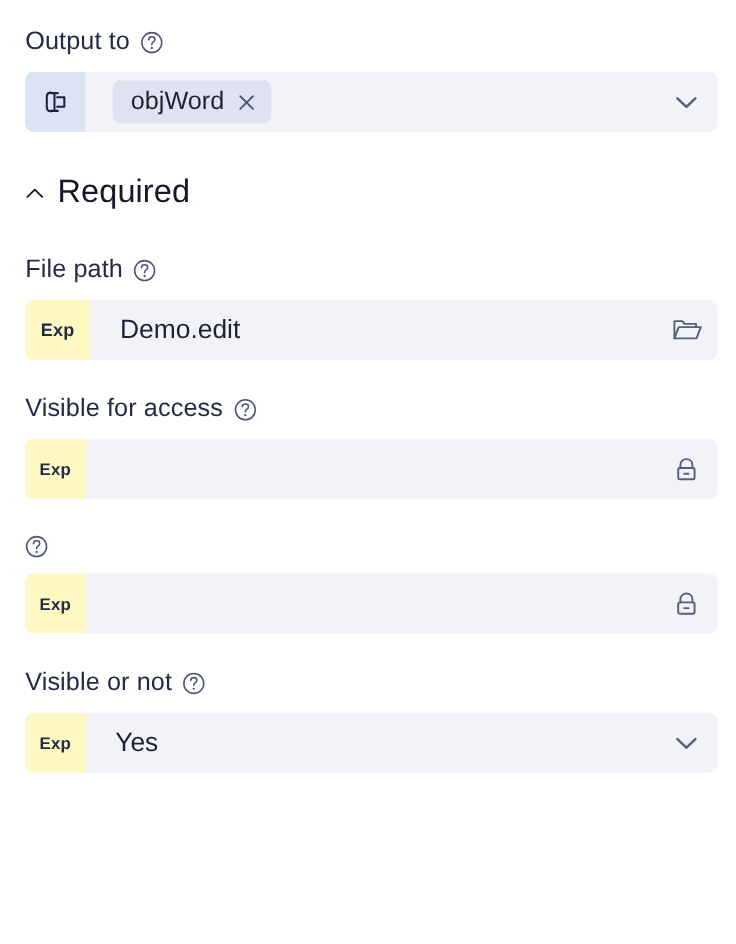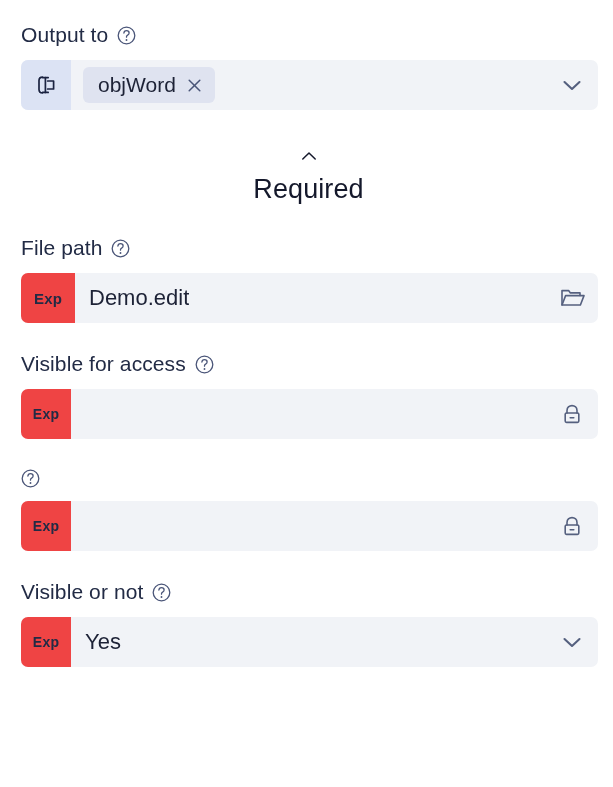--- a/index.html
+++ b/index.html
@@ -75,36 +75,37 @@
   }
   .prefix-icon-box svg { display: block; }
 
   
   .prefix-exp {
     flex: 0 0 auto;
     width: 54px;
     display: flex;
     align-items: center;
     justify-content: center;
-    background: #ef4444;
+    background: #fef9c3;
     font-size: 15px;
     font-weight: 700;
     color: #222b45;
     letter-spacing: 0.2px;
   }
   .prefix-exp.sm { width: 50px; font-size: 14px; }
 
   
   .control-body {
     flex: 1 1 auto;
     display: flex;
     align-items: center;
     min-width: 0;
     padding: 0 14px;
     gap: 8px;
+    margin-left: 11px;
   }
   .control-body.tight { padding-left: 12px; }
 
   .value-text {
     font-size: 22px;
     font-weight: 400;
     color: #1d2236;
     white-space: nowrap;
     overflow: hidden;
     text-overflow: ellipsis;
@@ -146,23 +147,22 @@
     cursor: pointer;
   }
   .suffix svg { display: block; }
 
   
   .section-header {
     display: flex;
     align-items: center;
     gap: 11px;
     margin-top: 35px;
-    margin-bottom: 1px;
+    margin-bottom: 8px;
     cursor: pointer;
-    flex-direction: column;
   }
   .section-caret {
     display: inline-flex;
     align-items: center;
     justify-content: center;
     width: 16px;
     height: 16px;
     margin-top: 3px;
   }
   .section-caret svg { display: block; }

